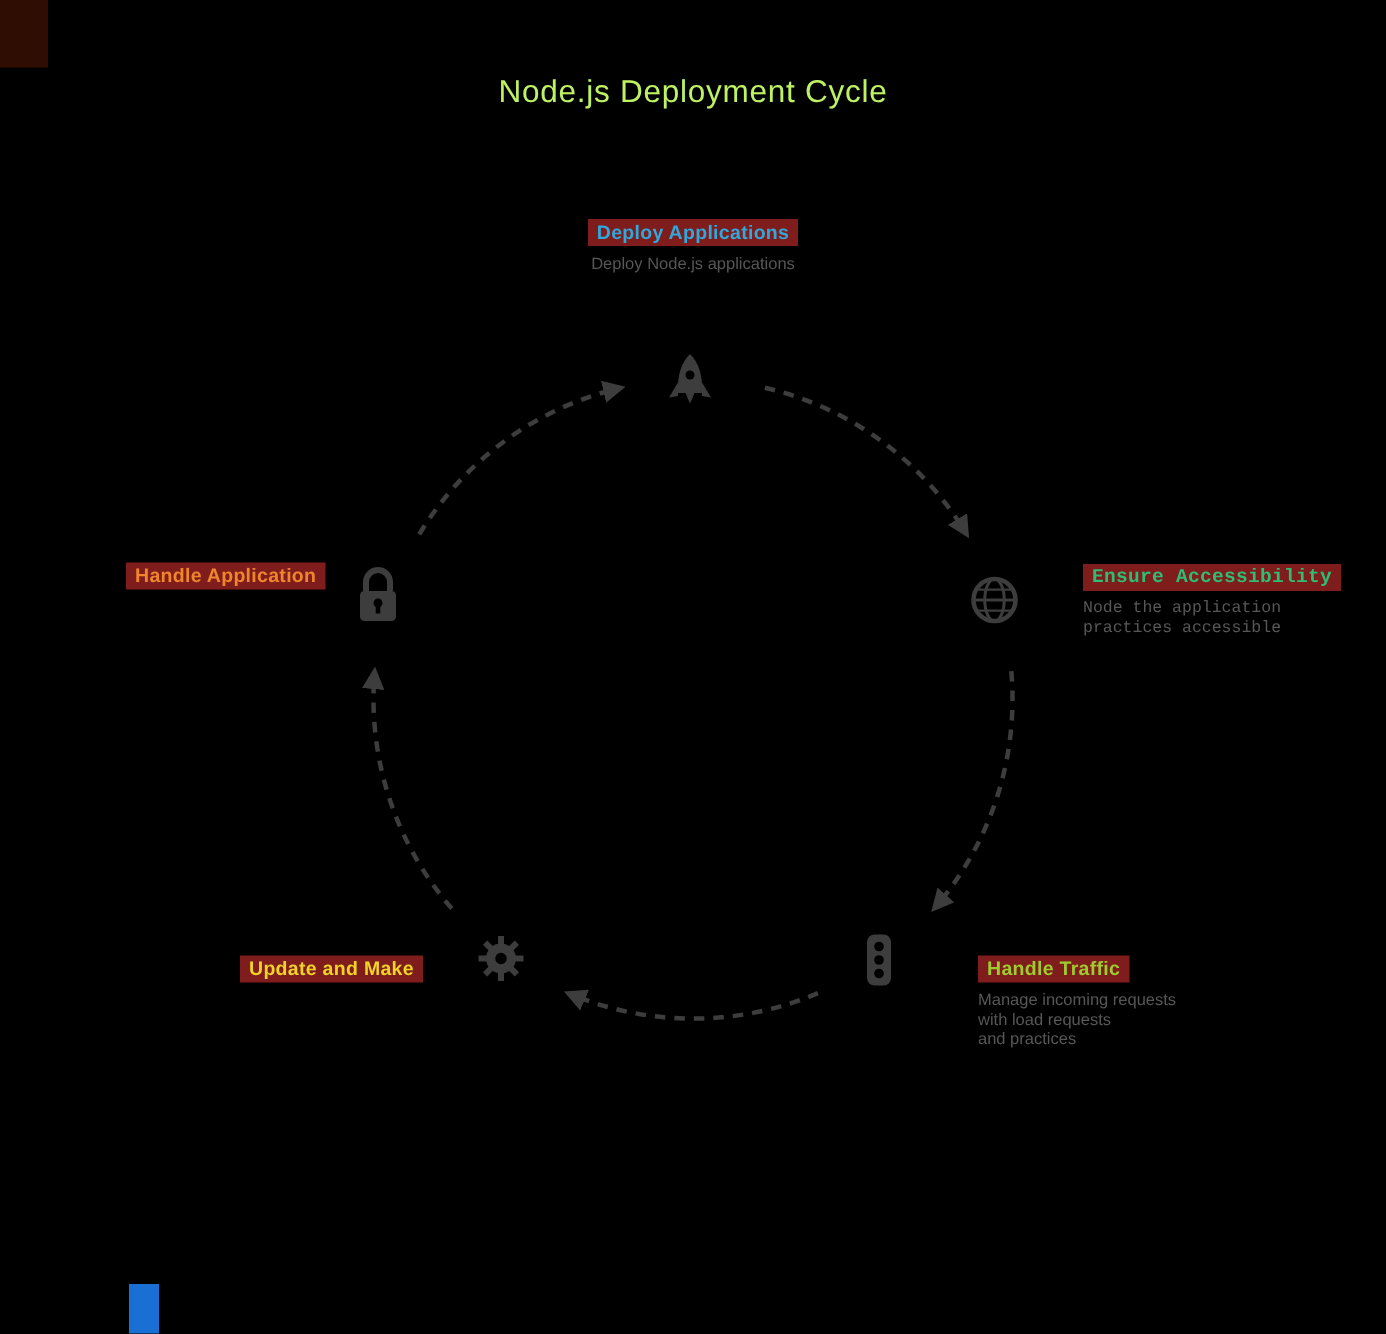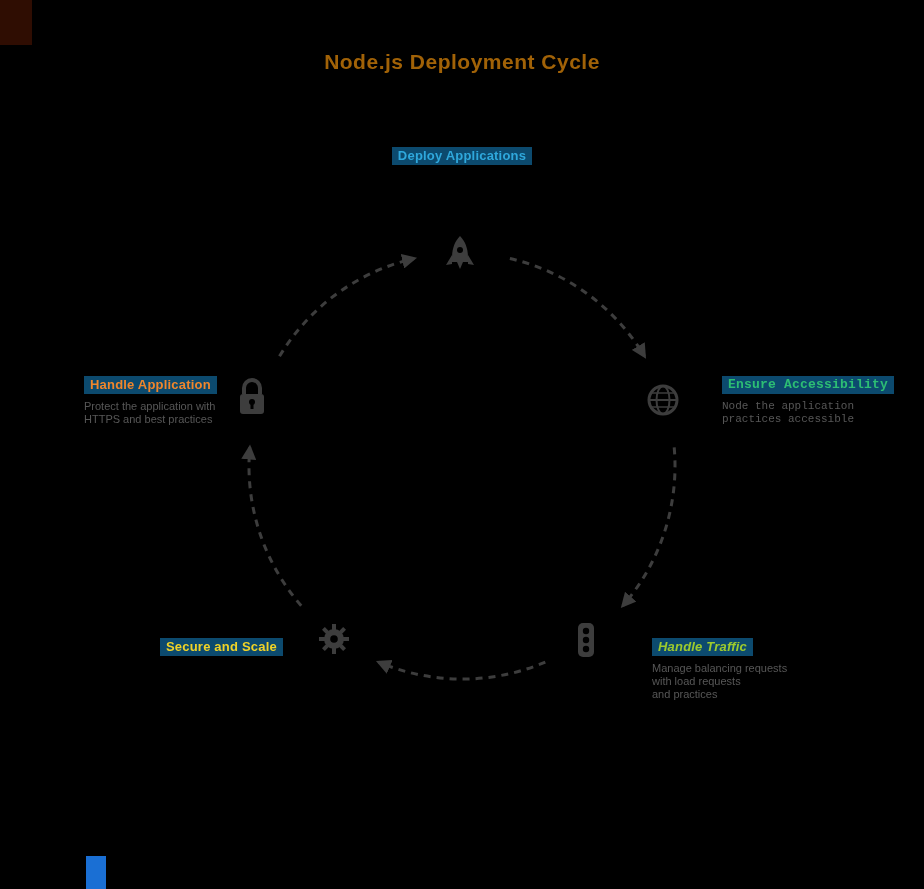--- a/index.html
+++ b/index.html
@@ -7,30 +7,30 @@
     width:924px;height:889px;position:relative;overflow:hidden;
     background:#000;
     font-family:"Liberation Sans", sans-serif;
   }
   .artifact{position:absolute;}
   #corner-maroon{left:0;top:0;width:32px;height:45px;background:#2f0d02;}
   #corner-blue{left:86px;top:856px;width:20px;height:33px;background:#1a6fd4;}
 
   .diagram-title{
     position:absolute;left:0;top:50px;width:924px;
-    text-align:center;font-size:21px;font-weight:bold;color:#a16207;
+    text-align:center;font-size:21px;font-weight:normal;color:#bef264;
     letter-spacing:0.5px;
   }
 
   svg.cycle{position:absolute;left:0;top:0;}
   .arc{fill:none;stroke:#3d3d3d;stroke-width:3;stroke-dasharray:7 6;}
 
   .node-block{position:absolute;}
   .label-chip{
-    display:inline-block;background:#0c4a6e;color:#333;
+    display:inline-block;background:#7f1d1d;color:#333;
     font-size:13px;font-weight:bold;padding:2px 6px;line-height:14px;
     letter-spacing:0.2px;
   }
   .desc{margin-top:6px;font-size:11px;line-height:13px;color:#575757;}
   .n-top{left:312px;top:146px;width:300px;text-align:center;}
   .n-right{left:722px;top:375px;width:200px;text-align:left;font-family:Liberation Mono, monospace;}
   .n-br{left:652px;top:637px;width:200px;text-align:left;}
   .n-bl{left:160px;top:637px;width:190px;text-align:left;}
   .n-left{left:84px;top:375px;width:180px;text-align:left;}
 </style>
@@ -97,43 +97,40 @@
     <path d="M-8,-4 L-8,-10 a8,8 0 0 1 16,0 L8,-4" fill="none" stroke="#3d3d3d" stroke-width="4"></path>
     <rect x="-12" y="-4" width="24" height="20" rx="3" fill="#3d3d3d"></rect>
     <circle cy="4" r="3" fill="#000"></circle>
     <rect x="-1.5" y="5" width="3" height="6" fill="#000"></rect>
   </g>
 </svg>
 
 <div class="node-block n-top">
   <span class="label-chip" style="color: rgb(47, 168, 220);">Deploy Applications</span>
   <div class="desc">
+    <div>Deploy Node.js applications</div>
   </div>
 </div>
 
 <div class="node-block n-right">
   <span class="label-chip" style="color: rgb(45, 190, 116);">Ensure Accessibility</span>
   <div class="desc">
     <div>Node the application</div>
     <div>practices accessible</div>
   </div>
 </div>
 
 <div class="node-block n-br">
-  <span class="label-chip" style="color: rgb(158, 203, 45); font-style: italic;">Handle Traffic</span>
+  <span class="label-chip" style="color: rgb(158, 203, 45);">Handle Traffic</span>
   <div class="desc">
-    <div>Manage balancing requests</div>
+    <div>Manage incoming requests</div>
     <div>with load requests</div>
     <div>and practices</div>
   </div>
 </div>
 
 <div class="node-block n-bl">
-  <span class="label-chip" style="color: rgb(240, 211, 39);">Secure and Scale</span>
+  <span class="label-chip" style="color: rgb(240, 211, 39);">Update and Make</span>
 </div>
 
 <div class="node-block n-left">
   <span class="label-chip" style="color: rgb(240, 134, 43);">Handle Application</span>
-  <div class="desc">
-    <div>Protect the application with</div>
-    <div>HTTPS and best practices</div>
-  </div>
 </div>
 
 </body></html>

